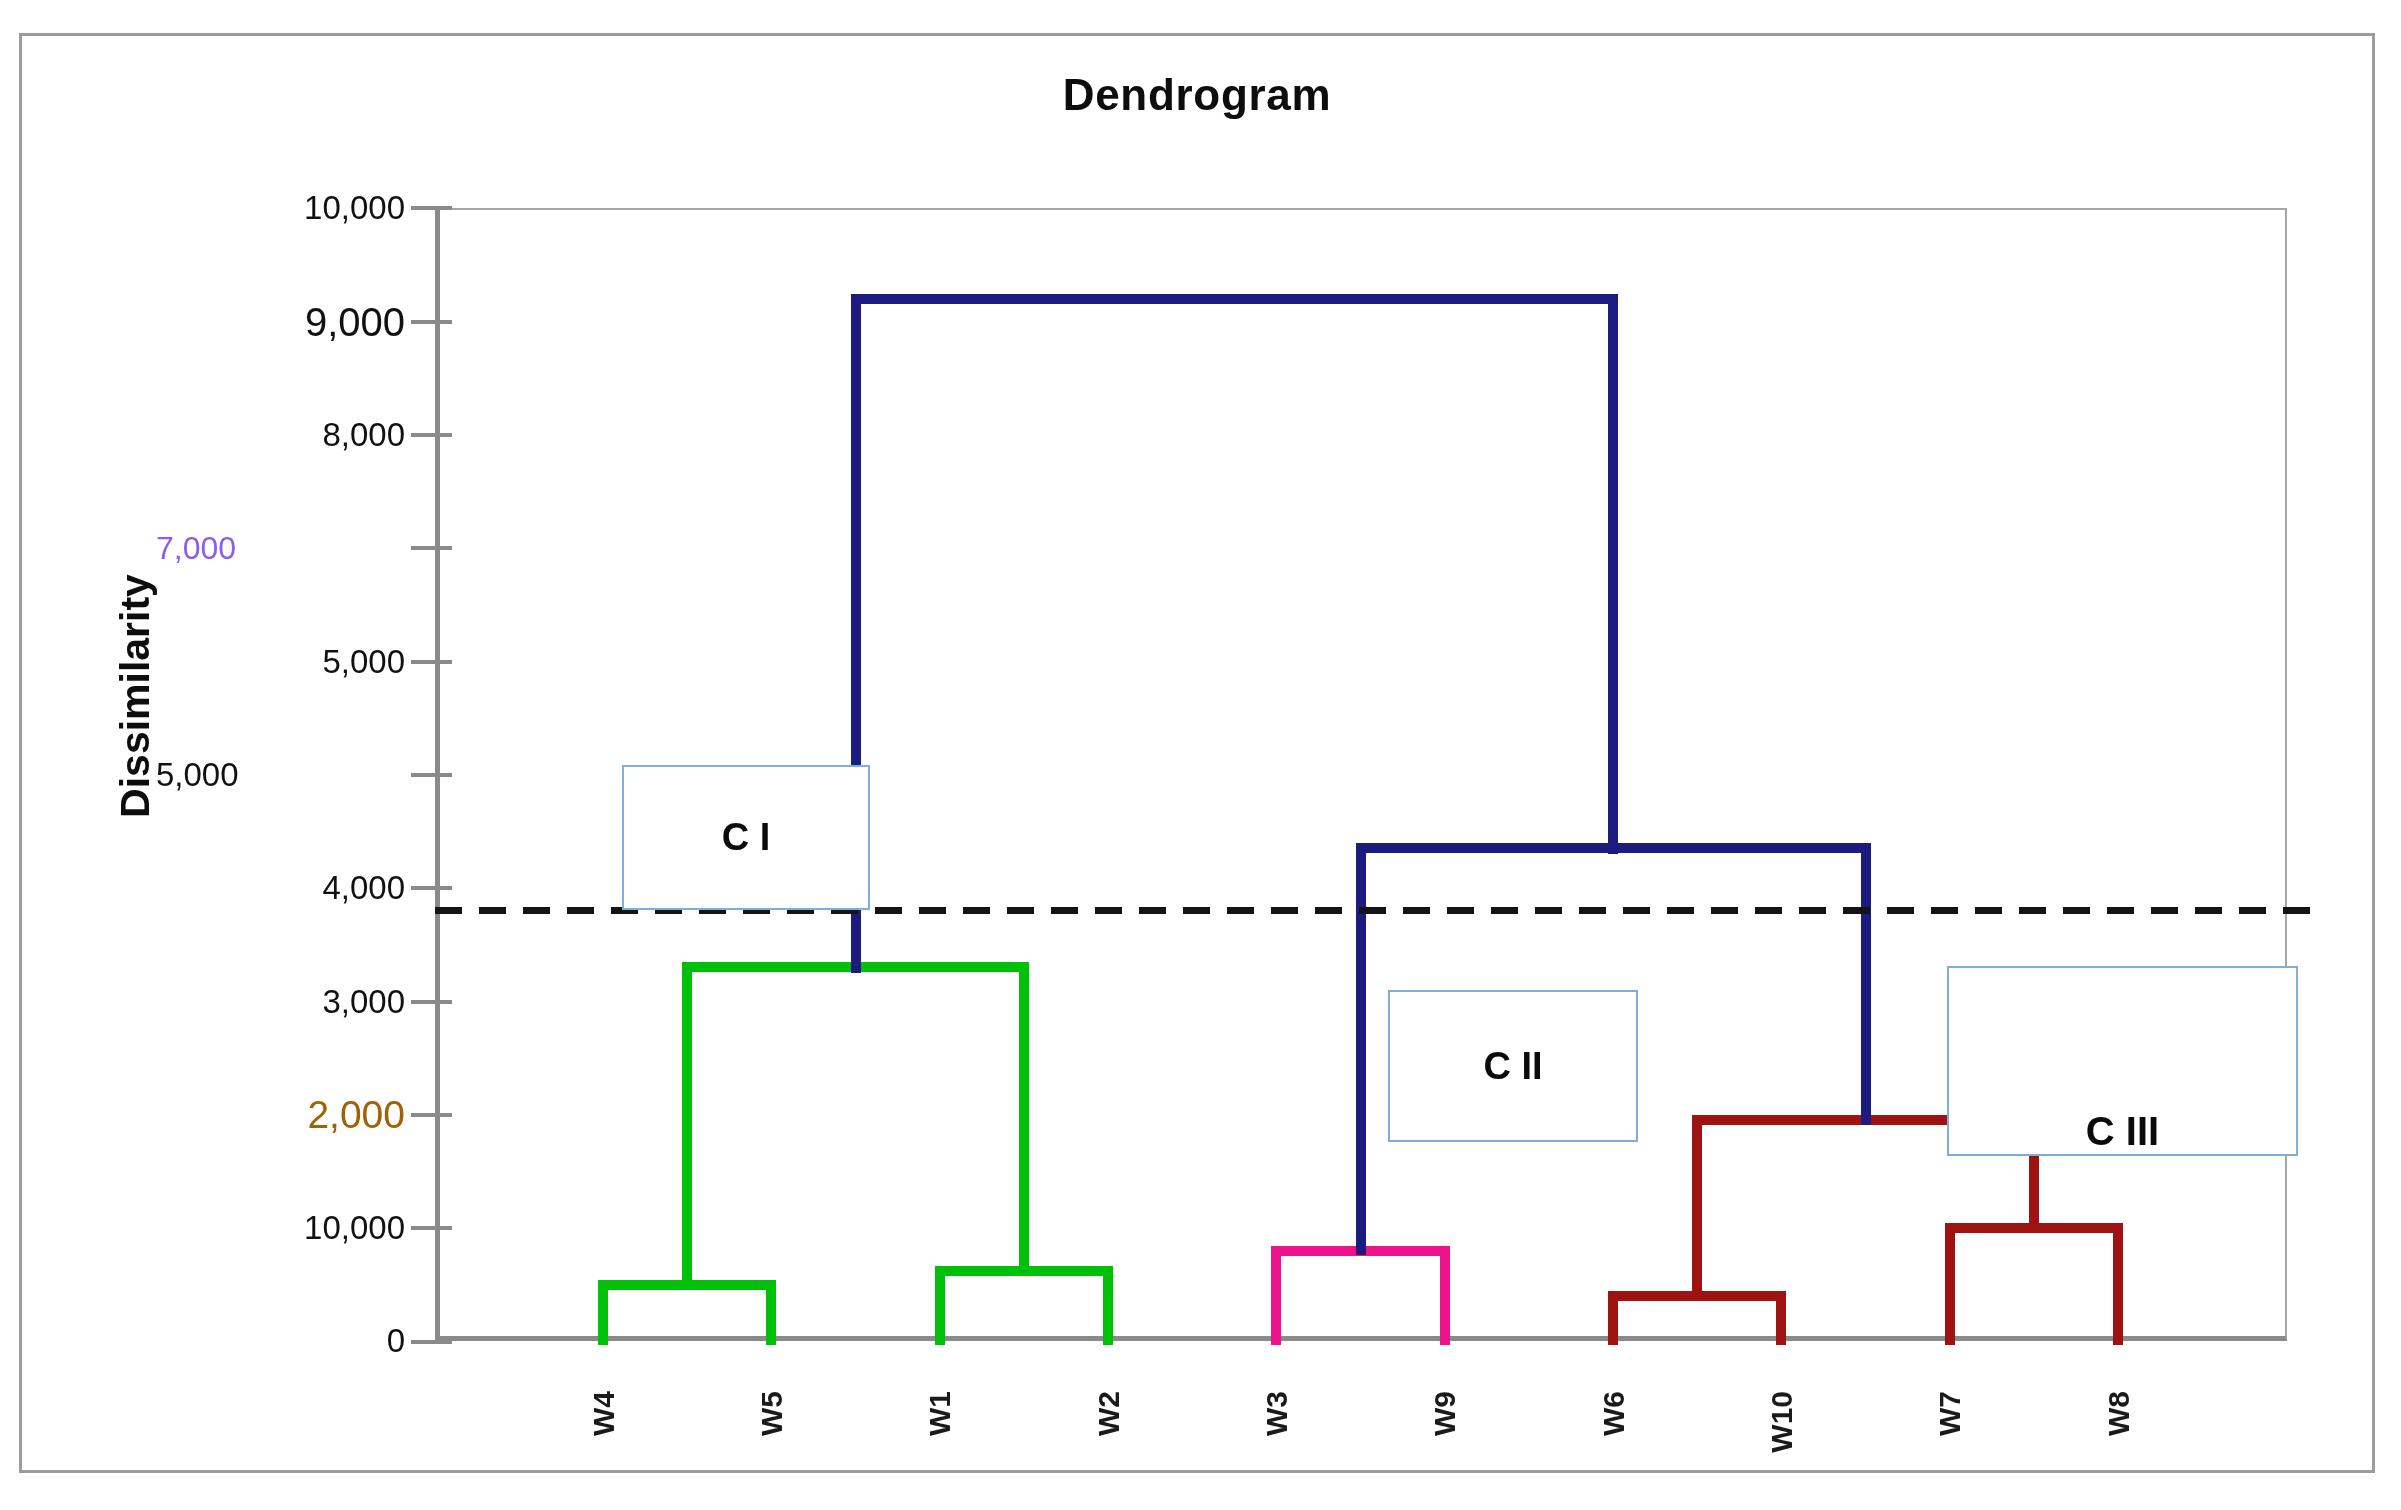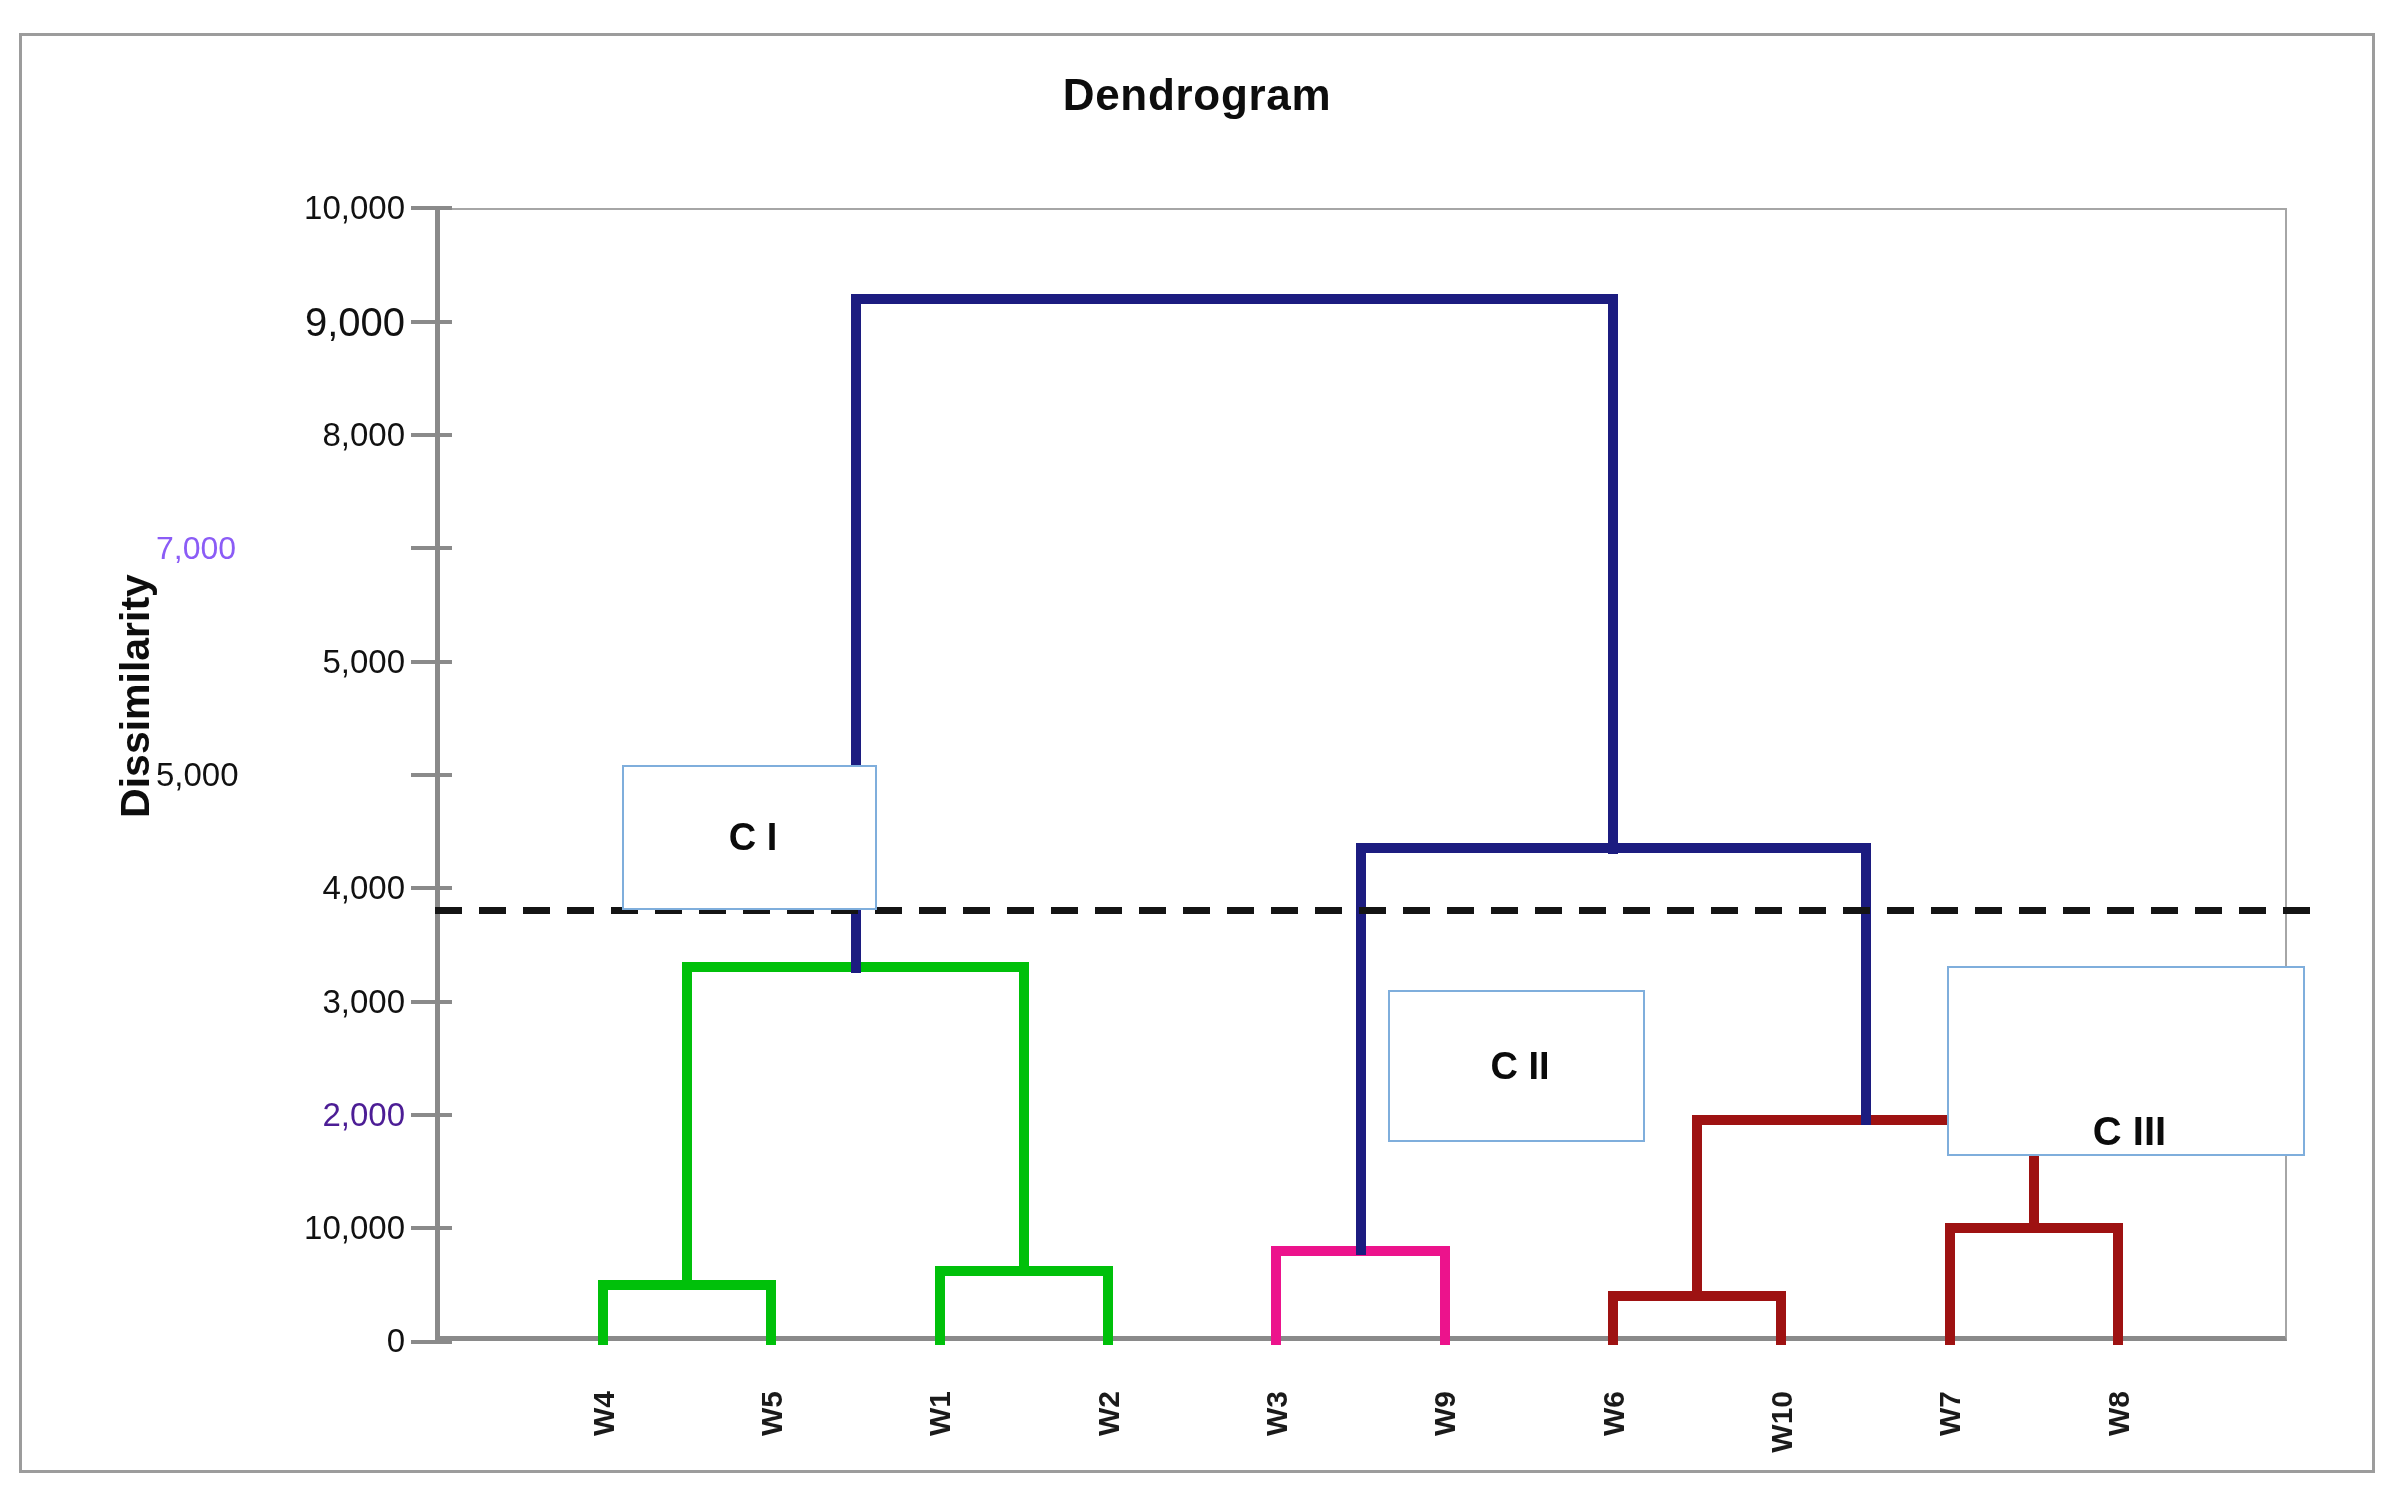--- a/index.html
+++ b/index.html
@@ -8,21 +8,21 @@
   #frame{position:absolute;left:18.5px;top:33px;width:2350px;height:1434px;border:3.6px solid #9c9c9c;background:#ffffff;}
   #chart-title{position:absolute;left:18.5px;top:70px;width:2357px;height:60px;text-align:center;
     font-size:44px;font-weight:bold;color:#0d0d0d;letter-spacing:0.7px;}
   #y-axis-title{position:absolute;left:-14px;top:671px;width:298px;height:50px;line-height:50px;
     transform:rotate(-90deg);text-align:center;font-size:41px;font-weight:bold;color:#0d0d0d;}
   #plot-border{position:absolute;left:435px;top:208px;width:1852px;height:1133px;box-sizing:border-box;
     border-top:2.8px solid #a6a6a6;border-right:2.8px solid #a6a6a6;border-left:5px solid #8a8a8a;border-bottom:5px solid #8a8a8a;}
   .cut-line{position:absolute;left:435px;top:907px;width:1876px;height:7px;
     background:repeating-linear-gradient(90deg,#141414 0 27px,transparent 27px 44px);}
   .cluster-box{position:absolute;background:#ffffff;display:flex;align-items:center;justify-content:center;
-    font-weight:bold;color:#0b0b0b;padding-left:7px;}
+    font-weight:bold;color:#0b0b0b;}
   #box-c1{left:622px;top:765px;width:244px;height:141px;font-size:38px;border:2.1px solid #7FAEDC;}
   #box-c2{left:1388px;top:990px;width:246px;height:148px;font-size:38px;border:2.1px solid #7FAEDC;}
   #box-c3{left:1947px;top:966px;width:347px;height:186px;font-size:40px;border:2.1px solid #7FAEDC;align-items:flex-end;}
   #box-c3 span{margin-top:39px;}
 </style>
 </head>
 <body>
 
 <div id="figure">
   <div id="frame"></div>
@@ -44,21 +44,21 @@
       <div style="position: absolute; left: 156px; top: 528px; width: 249px; height: 40px; line-height: 40px; text-align: left; font-size: 32px; font-weight: 500; color: #8b5cf6;">7,000</div>
       <div style="position: absolute; left: 411px; top: 660px; width: 41px; height: 3.6px; background: rgb(138, 138, 138);"></div>
       <div style="position: absolute; left: 156px; top: 642px; width: 249px; height: 40px; line-height: 40px; text-align: right; font-size: 33px; font-weight: 500; color: rgb(17, 17, 17);">5,000</div>
       <div style="position: absolute; left: 411px; top: 773px; width: 41px; height: 3.6px; background: rgb(138, 138, 138);"></div>
       <div style="position: absolute; left: 156px; top: 755px; width: 249px; height: 40px; line-height: 40px; text-align: left; font-size: 33px; font-weight: 500; color: rgb(17, 17, 17);">5,000</div>
       <div style="position: absolute; left: 411px; top: 886px; width: 41px; height: 3.6px; background: rgb(138, 138, 138);"></div>
       <div style="position: absolute; left: 156px; top: 868px; width: 249px; height: 40px; line-height: 40px; text-align: right; font-size: 33px; font-weight: 500; color: rgb(17, 17, 17);">4,000</div>
       <div style="position: absolute; left: 411px; top: 1000px; width: 41px; height: 3.6px; background: rgb(138, 138, 138);"></div>
       <div style="position: absolute; left: 156px; top: 982px; width: 249px; height: 40px; line-height: 40px; text-align: right; font-size: 33px; font-weight: 500; color: rgb(17, 17, 17);">3,000</div>
       <div style="position: absolute; left: 411px; top: 1113px; width: 41px; height: 3.6px; background: rgb(138, 138, 138);"></div>
-      <div style="position: absolute; left: 156px; top: 1095px; width: 249px; height: 40px; line-height: 40px; text-align: right; font-size: 33px; font-weight: 500; color: #4c1d95;">2,000</div>
+      <div style="position: absolute; left: 156px; top: 1095px; width: 249px; height: 40px; line-height: 40px; text-align: right; font-size: 39px; font-weight: 500; color: #a16207;">2,000</div>
       <div style="position: absolute; left: 411px; top: 1226px; width: 41px; height: 3.6px; background: rgb(138, 138, 138);"></div>
       <div style="position: absolute; left: 156px; top: 1208px; width: 249px; height: 40px; line-height: 40px; text-align: right; font-size: 33px; font-weight: 500; color: rgb(17, 17, 17);">10,000</div>
       <div style="position: absolute; left: 411px; top: 1340px; width: 41px; height: 3.6px; background: rgb(138, 138, 138);"></div>
       <div style="position: absolute; left: 156px; top: 1321px; width: 249px; height: 40px; line-height: 40px; text-align: right; font-size: 33px; font-weight: 500; color: rgb(17, 17, 17);">0</div>
       <div style="position: absolute; left: 543px; top: 1435px; width: 121px; height: 33px; line-height: 33px; transform: rotate(-90deg); text-align: right; font-size: 30px; font-weight: 600; color: rgb(26, 26, 26);">W4</div>
       <div style="position: absolute; left: 711px; top: 1435px; width: 121px; height: 33px; line-height: 33px; transform: rotate(-90deg); text-align: right; font-size: 30px; font-weight: 600; color: rgb(26, 26, 26);">W5</div>
       <div style="position: absolute; left: 879px; top: 1435px; width: 121px; height: 33px; line-height: 33px; transform: rotate(-90deg); text-align: right; font-size: 30px; font-weight: 600; color: rgb(26, 26, 26);">W1</div>
       <div style="position: absolute; left: 1048px; top: 1435px; width: 121px; height: 33px; line-height: 33px; transform: rotate(-90deg); text-align: right; font-size: 30px; font-weight: 600; color: rgb(26, 26, 26);">W2</div>
       <div style="position: absolute; left: 1216px; top: 1435px; width: 121px; height: 33px; line-height: 33px; transform: rotate(-90deg); text-align: right; font-size: 30px; font-weight: 600; color: rgb(26, 26, 26);">W3</div>
       <div style="position: absolute; left: 1384px; top: 1435px; width: 121px; height: 33px; line-height: 33px; transform: rotate(-90deg); text-align: right; font-size: 30px; font-weight: 600; color: rgb(26, 26, 26);">W9</div>

